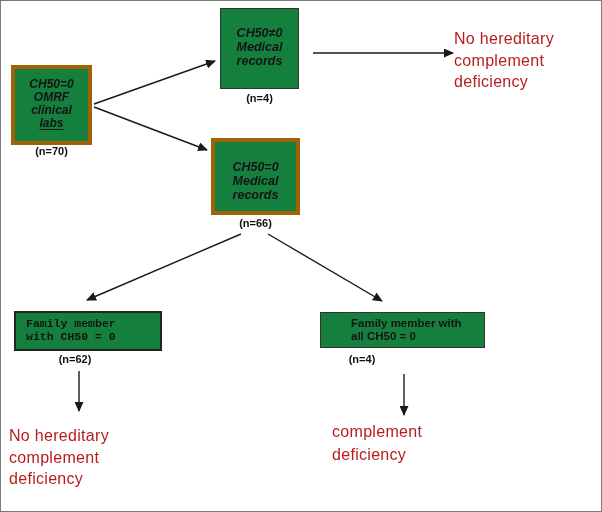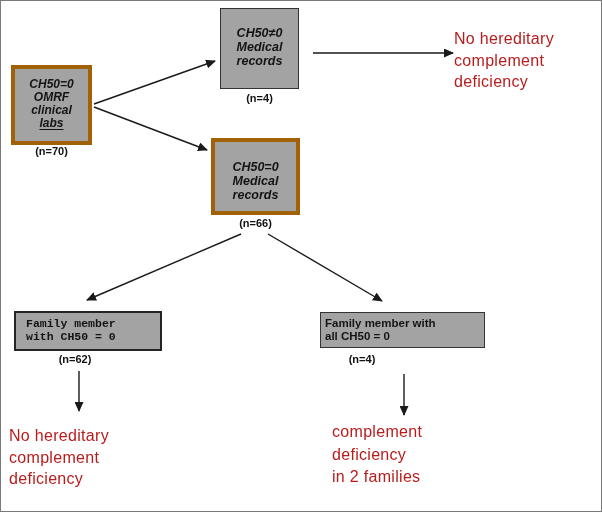--- a/index.html
+++ b/index.html
@@ -6,36 +6,36 @@
   .canvas {
     position:relative; width:602px; height:512px;
     background:#ffffff; border:1px solid #7a7a7a; box-sizing:border-box;
     font-family:"Liberation Sans", sans-serif; color:#141414;
     overflow:hidden;
   }
   svg.arrows { position:absolute; left:0; top:0; width:602px; height:512px; }
   svg.arrows line { stroke:#1a1a1a; stroke-width:1.4; }
 
   .box {
-    position:absolute; background:#a3a3a3; box-sizing:border-box;
+    position:absolute; background:#15803d; box-sizing:border-box;
     text-align:center;
   }
   .box.italicbox {
     border:4px solid #a16207;
     font-style:italic; font-weight:bold; font-size:12.5px; line-height:14px;
   }
   .box.smallbox {
     border:2px solid #242424;
     font-weight:bold; font-size:11.5px; line-height:13px; text-align:left;
   }
   #node-clinical-labs   { left:10px;  top:64px;  width:81px;  height:80px; padding-top:9px;  line-height:13px; font-size:12px; }
   #node-records-ne      { left:219px; top:7px;   width:79px;  height:81px; padding-top:17px; border-width:1.5px; border-color:#333; }
   #node-records-eq      { left:210px; top:137px; width:89px;  height:77px; padding-top:18px; }
   #node-family-member   { left:13px;  top:310px; width:148px; height:40px; padding:4px 4px 0 10px;font-family:Liberation Mono, monospace; }
-  #node-family-all      { left:319px; top:311px; width:165px; height:36px; padding:4px 4px 0 4px; border-width:1.5px; border-color:#333; }
+  #node-family-all      { left:319px; top:311px; width:165px; height:36px; padding:4px 4px 0 30px; border-width:1.5px; border-color:#333; }
 
   .underlined { text-decoration:underline; text-underline-offset:2px; }
 
   .count {
     position:absolute; font-weight:bold; font-size:11px; color:#111;
     text-align:center;
   }
   #count-labs       { left:10px;  top:144px; width:81px; }
   #count-records-ne { left:219px; top:91px;  width:79px; }
   #count-records-eq { left:210px; top:216px; width:89px; }
@@ -112,16 +112,15 @@
 
   <div class="outcome" id="outcome-bottom-left">
     <div>No hereditary</div>
     <div>complement</div>
     <div>deficiency</div>
   </div>
 
   <div class="outcome" id="outcome-bottom-right">
     <div>complement</div>
     <div>deficiency</div>
-    <div>in 2 families</div>
   </div>
 
 </div>
 
 </body></html>

